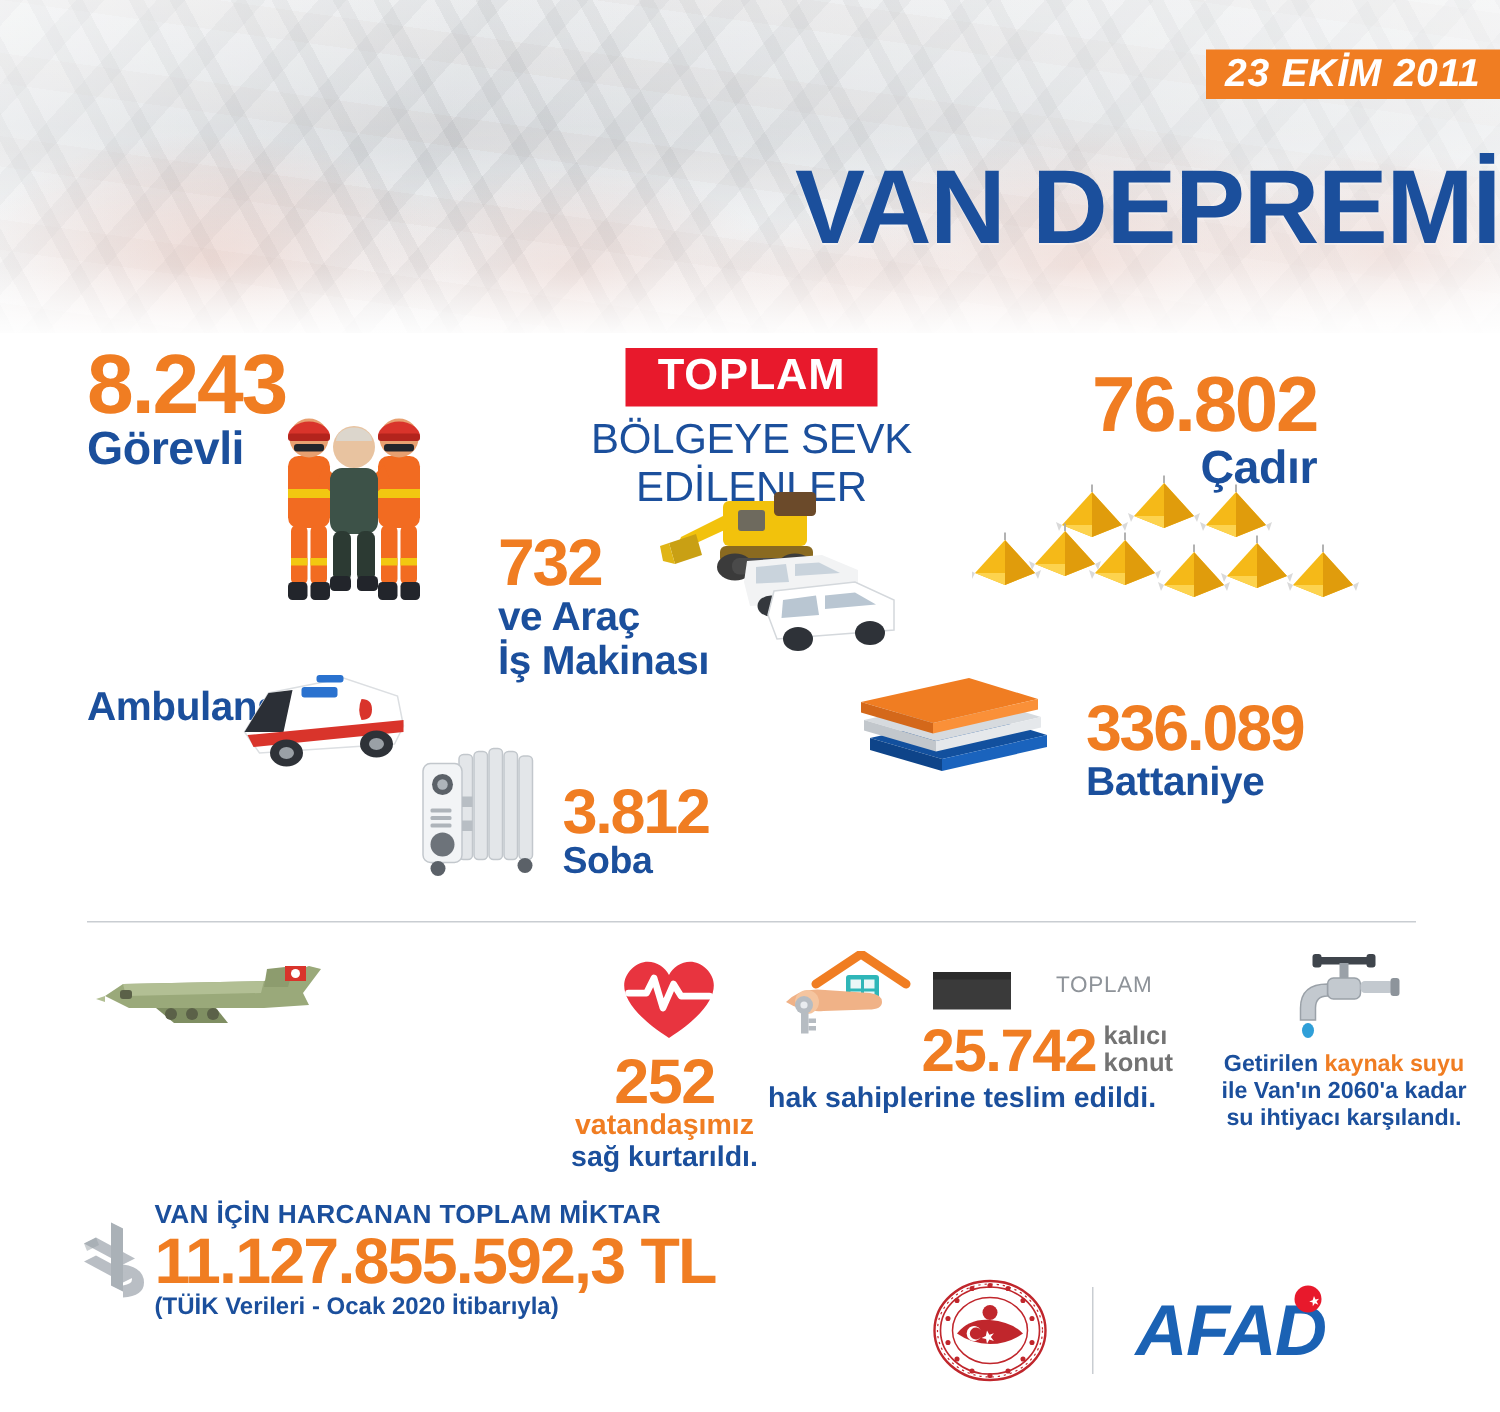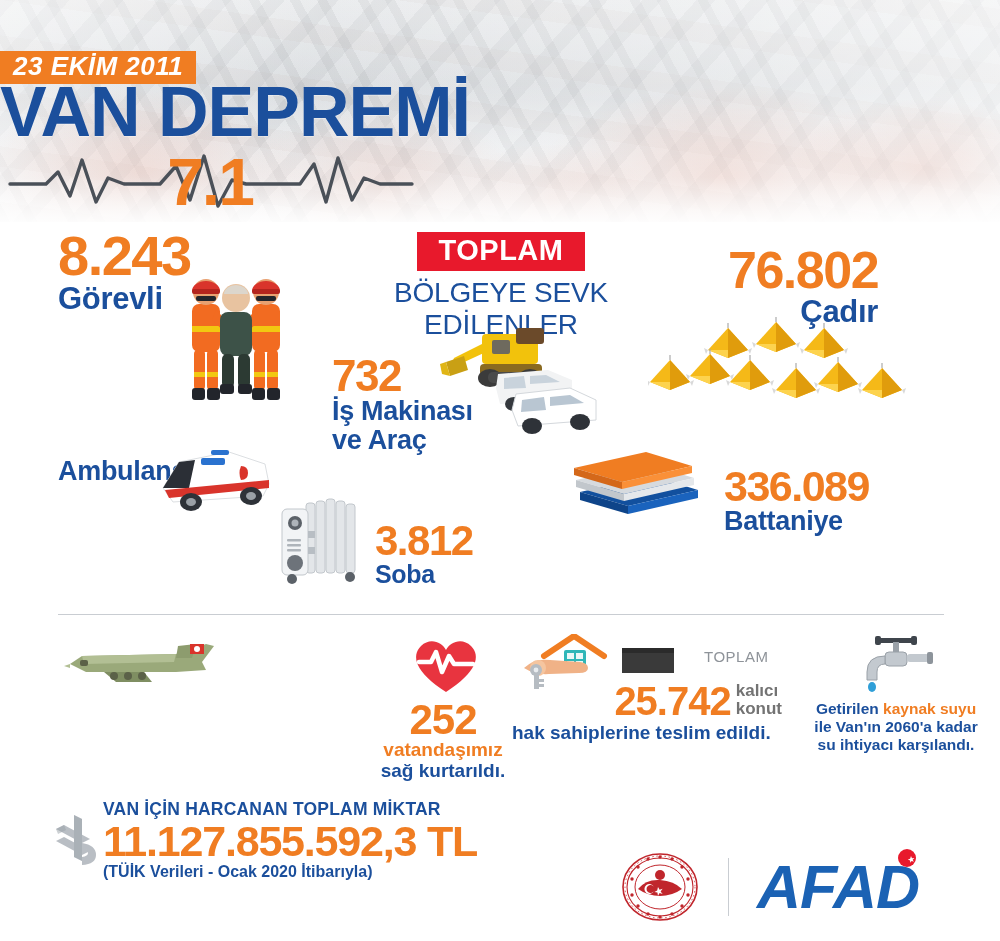--- a/index.html
+++ b/index.html
@@ -36,22 +36,23 @@
       radial-gradient(ellipse 260px 130px at 72% 80%, rgba(212,100,68,.24), transparent 70%),
       radial-gradient(ellipse 190px 100px at 92% 76%, rgba(204,94,64,.20), transparent 70%),
       radial-gradient(ellipse 150px 80px at 55% 90%, rgba(200,90,60,.18), transparent 70%);
   }
   .rubble-veil {
     position: absolute; inset: 0;
     background: linear-gradient(180deg, rgba(255,255,255,.30) 0%, rgba(255,255,255,.12) 45%, rgba(255,255,255,.40) 80%, rgba(255,255,255,.92) 100%);
   }
   .header-inner {
     position: absolute; inset: 0;
-    display: flex; flex-direction: column; align-items: flex-start;
-    padding-top: 51px;
+    display: flex; flex-direction: column; align-items: flex-end;
+    padding-top: 33px;
+    gap: 44px;
   }
   .date-badge {
     background: #f07d22; color: #ffffff;
     font-size: 26px; font-weight: bold; letter-spacing: .5px;
     padding: 2px 13px 4px; line-height: 1.05;
     font-style: italic;
   }
   .main-title {
     color: #1b4f9c;
     font-size: 70px; font-weight: bold;
@@ -162,21 +163,21 @@
   .bottom { position: absolute; left: 0; top: 795px; width: 849px; height: 146px; }
   .tl-symbol { position: absolute; left: 48px; top: 14px; }
   .money { position: absolute; left: 103px; top: 4px; }
   .money-title { color: #1b4f9c; font-size: 17.5px; font-weight: bold; letter-spacing: .2px; }
   .money-value { color: #f07d22; font-size: 43px; font-weight: bold; line-height: 1.02; letter-spacing: -1.2px; white-space: nowrap; }
   .money-note { color: #1b4f9c; font-size: 16px; font-weight: bold; margin-top: -1px; }
 
   .logos { position: absolute; left: 620px; top: 52px; display: flex; align-items: center; gap: 28px; }
   .logo-sep { width: 1px; height: 58px; background: #c9cdd2; }
   .afad-wrap { position: relative; }
-  .afad-text { color: #1b62b4; font-size: 61px; font-weight: bold; letter-spacing: -1px; font-style: italic; }
+  .afad-text { color: #1b62b4; font-size: 48px; font-weight: bold; letter-spacing: -1px; font-style: italic; }
   .afad-star { position: absolute; right: 2px; top: -4px; }
 </style>
 </head>
 <body>
 
 <div class="header">
   <div class="rubble"></div>
   <div class="rubble-veil"></div>
 
   <div class="header-inner">
@@ -278,22 +279,22 @@
       <use href="#tent" x="82" y="48"></use>
 
       <use href="#tent" x="128" y="56"></use>
       <use href="#tent" x="170" y="50"></use>
       <use href="#tent" x="214" y="56"></use>
     </svg>
   </div>
 
   <div class="stat" id="s-makina">
     <div class="num">732</div>
+    <div class="lbl">ve Araç</div>
     <div class="lbl">İş Makinası</div>
-    <div class="lbl">ve Araç</div>
   </div>
 
   <div class="ill" id="ill-machine">
     <svg width="180" height="120" viewBox="0 0 180 120">
 
       <g>
         <rect x="62" y="12" width="56" height="30" rx="4" fill="#f2c20c"></rect>
         <rect x="72" y="18" width="18" height="14" rx="2" fill="#6e6a5e"></rect>
         <rect x="96" y="6" width="28" height="16" rx="3" fill="#6b4a2a"></rect>
         <rect x="60" y="42" width="62" height="12" rx="4" fill="#8a6a20"></rect>

